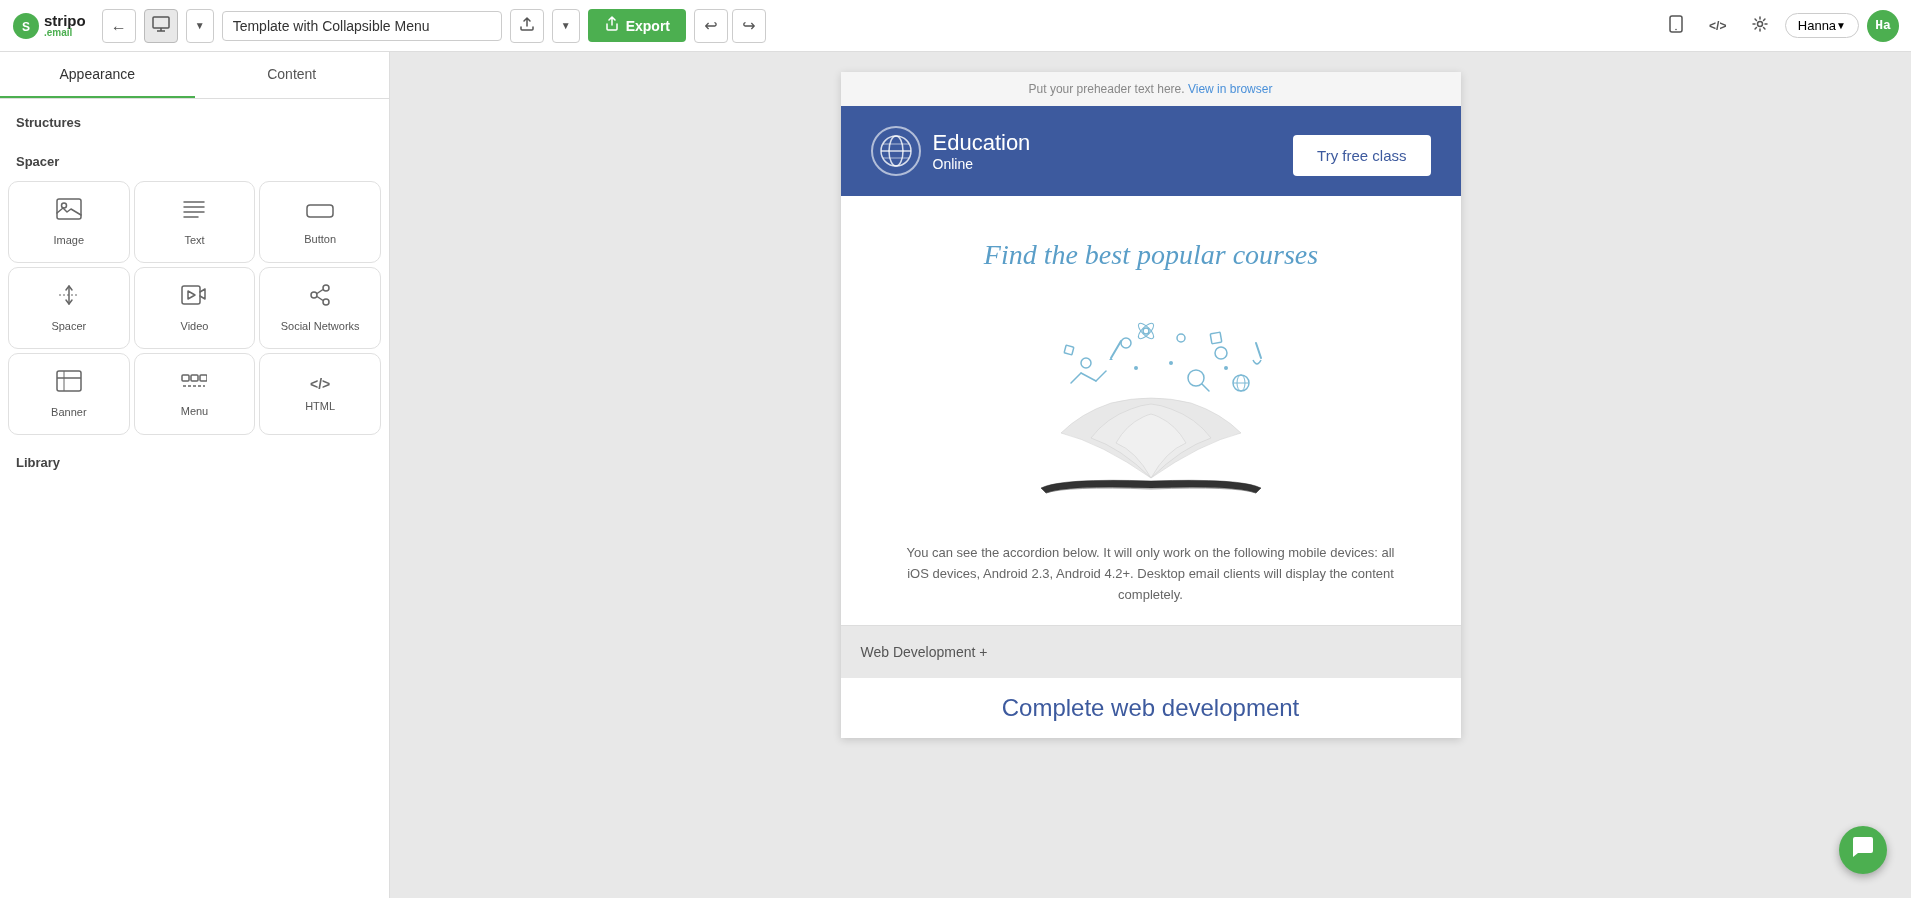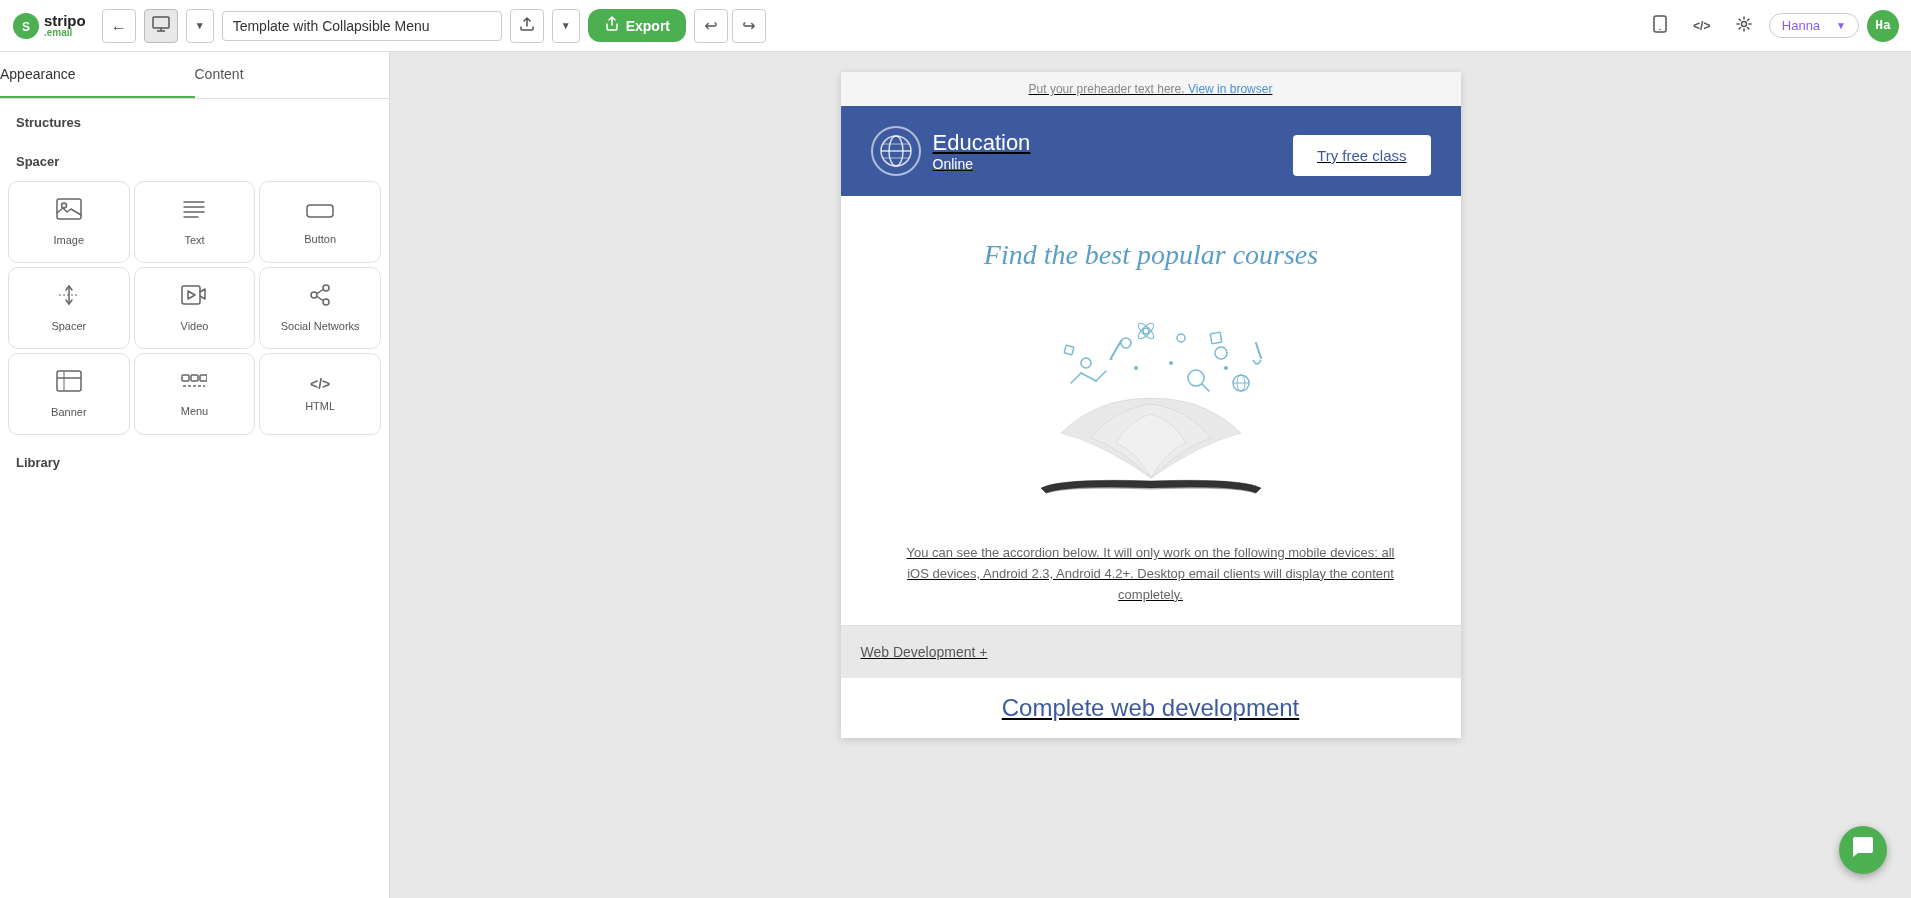--- a/index.html
+++ b/index.html
@@ -25,53 +25,53 @@
       background: #fff; border: 1px solid #ccc; border-radius: 4px;
       width: 34px; height: 34px; cursor: pointer; display: flex; align-items: center; justify-content: center;
       color: #555; font-size: 16px;
     }
     .dropdown-arrow {
       background: #fff; border: 1px solid #ccc; border-radius: 4px;
       width: 28px; height: 34px; cursor: pointer; display: flex; align-items: center; justify-content: center;
       color: #555; font-size: 10px;
     }
     .export-btn {
-      background: #4caf50; color: #fff; border: none; border-radius: 12px;
+      background: #4caf50; color: #fff; border: none; border-radius: 4px;
       padding: 7px 16px; font-size: 14px; font-weight: 600; cursor: pointer;
       display: flex; align-items: center; gap: 6px;
     }
     .undo-redo { display: flex; gap: 4px; }
     .spacer-flex { flex: 1; }
     .icon-btn {
       background: #fff; border: 1px solid transparent; border-radius: 4px;
       width: 34px; height: 34px; cursor: pointer; display: flex; align-items: center; justify-content: center;
       color: #555; font-size: 16px;
     }
     .user-btn {
       background: #fff; border: 1px solid #ccc; border-radius: 20px;
-      padding: 4px 12px; font-size: 13px; cursor: pointer; color: #8b5cf6;
-      display: flex; align-items: center; gap: 16px;
+      padding: 4px 12px; font-size: 13px; cursor: pointer; color: #000000;
+      display: flex; align-items: center; gap: 0;
     }
     .avatar {
       width: 32px; height: 32px; border-radius: 50%; background: #4caf50;
       display: flex; align-items: center; justify-content: center;
       color: #fff; font-size: 13px; font-weight: 600; font-family: Liberation Mono, monospace;
     }
 
     
     .main-layout { display: flex; flex: 1; overflow: hidden; }
 
     
     .left-panel {
       width: 390px; background: #fff; border-right: 1px solid #ddd;
       display: flex; flex-direction: column; flex-shrink: 0; overflow-y: auto;
     }
     .panel-tabs { display: flex; border-bottom: 1px solid #ddd; flex-shrink: 0; }
     .panel-tab {
-      flex: 1; padding: 14px 0; font-size: 14px;
+      flex: 1; padding: 14px 0; text-align: center; font-size: 14px;
       cursor: pointer; color: #555; border-bottom: 2px solid transparent;
     }
     .panel-tab.active { color: #333; font-weight: 500; border-bottom: 2px solid #4caf50; }
     .panel-section-title {
       font-size: 13px; font-weight: 600; color: #444; padding: 16px 16px 8px;
     }
     .blocks-grid {
       display: grid; grid-template-columns: repeat(3, 1fr); gap: 4px;
       padding: 4px 8px;
     }
@@ -84,21 +84,21 @@
     .block-label { font-size: 11px; color: #555; text-align: center; }
 
     
     .canvas-area {
       flex: 1; overflow-y: auto; background: #e8e8e8; display: flex; flex-direction: column; align-items: center;
       padding: 20px 0;
     }
 
     
     .email-preview {
-      width: 620px; background: #15803d; box-shadow: 0 2px 8px rgba(0,0,0,0.15); text-decoration: underline;
+      width: 620px; background: #15803d; box-shadow: 0 2px 8px rgba(0,0,0,0.15);
     }
     .preheader-bar {
       text-align: center; padding: 10px; font-size: 12px; color: #888;
       background: #f5f5f5;
     }
     .preheader-bar a { color: #4a90d9; text-decoration: none; }
     .email-header {
       background: #3d5a9e; display: flex; align-items: center; justify-content: space-between;
       padding: 20px 30px;
     }

